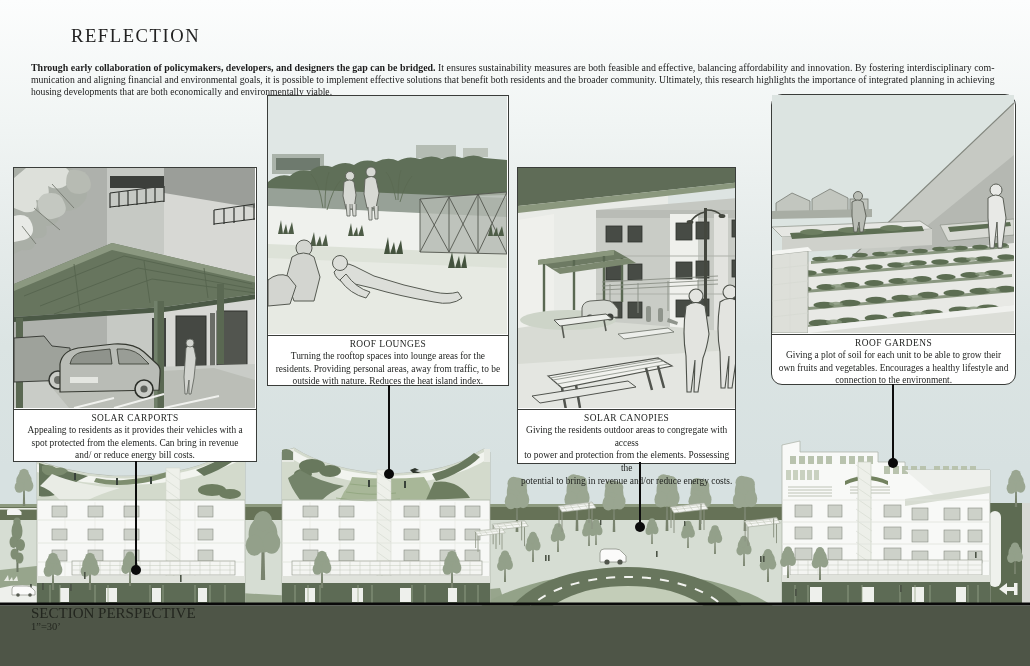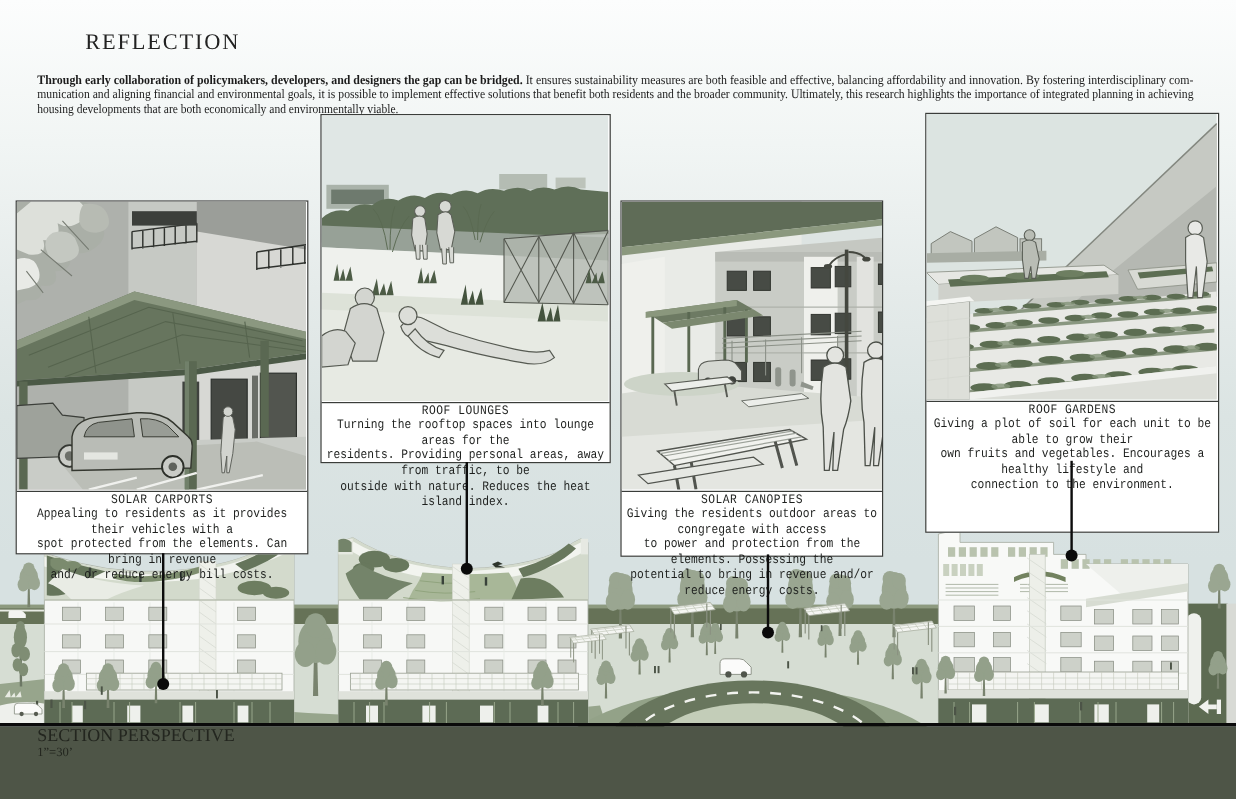--- a/index.html
+++ b/index.html
@@ -1,19 +1,19 @@
 <!DOCTYPE html>
 <html><head>
 <meta charset="utf-8">
 <style>
   html,body{margin:0;padding:0;}
   body{width:1030px;height:666px;overflow:hidden;position:relative;
     font-family:"Liberation Serif",serif;
     background:linear-gradient(180deg,#fcfdfd 0%,#f1f5f4 18%,#e5ebea 36%,#dbe4e3 52%,#d7e1e1 70%,#d7e1e1 100%);}
-  .panel{position:absolute;background:#fff;border:1.6px solid #3a3d3a;box-sizing:border-box;font-family:Liberation Mono, monospace;}
+  .panel{position:absolute;background:#fff;border:1.6px solid #3a3d3a;box-sizing:border-box;}
   .pimg{width:100%;border-bottom:1.6px solid #3a3d3a;box-sizing:border-box;overflow:hidden;}
   .cap{text-align:center;color:#1d1f1d;transform:scaleX(0.87);transform-origin:50% 0;width:114.9%;margin-left:-7.45%;}
   .cap h3{margin:0;font-size:10.8px;font-weight:normal;letter-spacing:.5px;padding-top:1px;}
   .cap p{margin:0;font-size:10.8px;line-height:12.7px;}
   .leader{position:absolute;width:2.4px;background:#0c0c0c;}
   .dot{position:absolute;width:10px;height:10px;border-radius:50%;background:#0a0a0a;}
 </style>
 </head>
 <body>
 
@@ -673,21 +673,21 @@
       <path d="M100,166 L150,160 L156,164 L106,171 Z" fill="#eceeea" stroke="#6a6e66" stroke-width="0.8"></path>
     </svg>
   </div>
 
   <div class="cap">
     <h3>SOLAR CANOPIES</h3>
     <p>Giving the residents outdoor areas to congregate with access<br>to power and protection from the elements. Possessing the<br>potential to bring in revenue and/or reduce energy costs.</p>
   </div>
 </div>
 
-<div class="panel" style="left:771px;top:94px;width:245px;height:350px;">
+<div class="panel" style="left:771px;top:94px;width:245px;height:291px;border-radius:11px;">
   <div class="pimg" style="height:240px;">
     <svg width="242" height="238" viewBox="0 0 242 238">
       <rect width="242" height="238" fill="#dce4e1"></rect>
 
       <path d="M40,200 L242,8 L242,152 L120,170 Z" fill="#b5b8b2"></path>
       <path d="M40,200 L242,8 L242,60 L80,192 Z" fill="#c6c9c3"></path>
       <path d="M40,200 L242,8" stroke="#83877f" stroke-width="1.2" fill="none"></path>
 
       <g fill="#c2c6bf" stroke="#777b73" stroke-width="0.8">
         <path d="M4,108 L20,98 L38,106 L38,118 L4,118 Z"></path>

